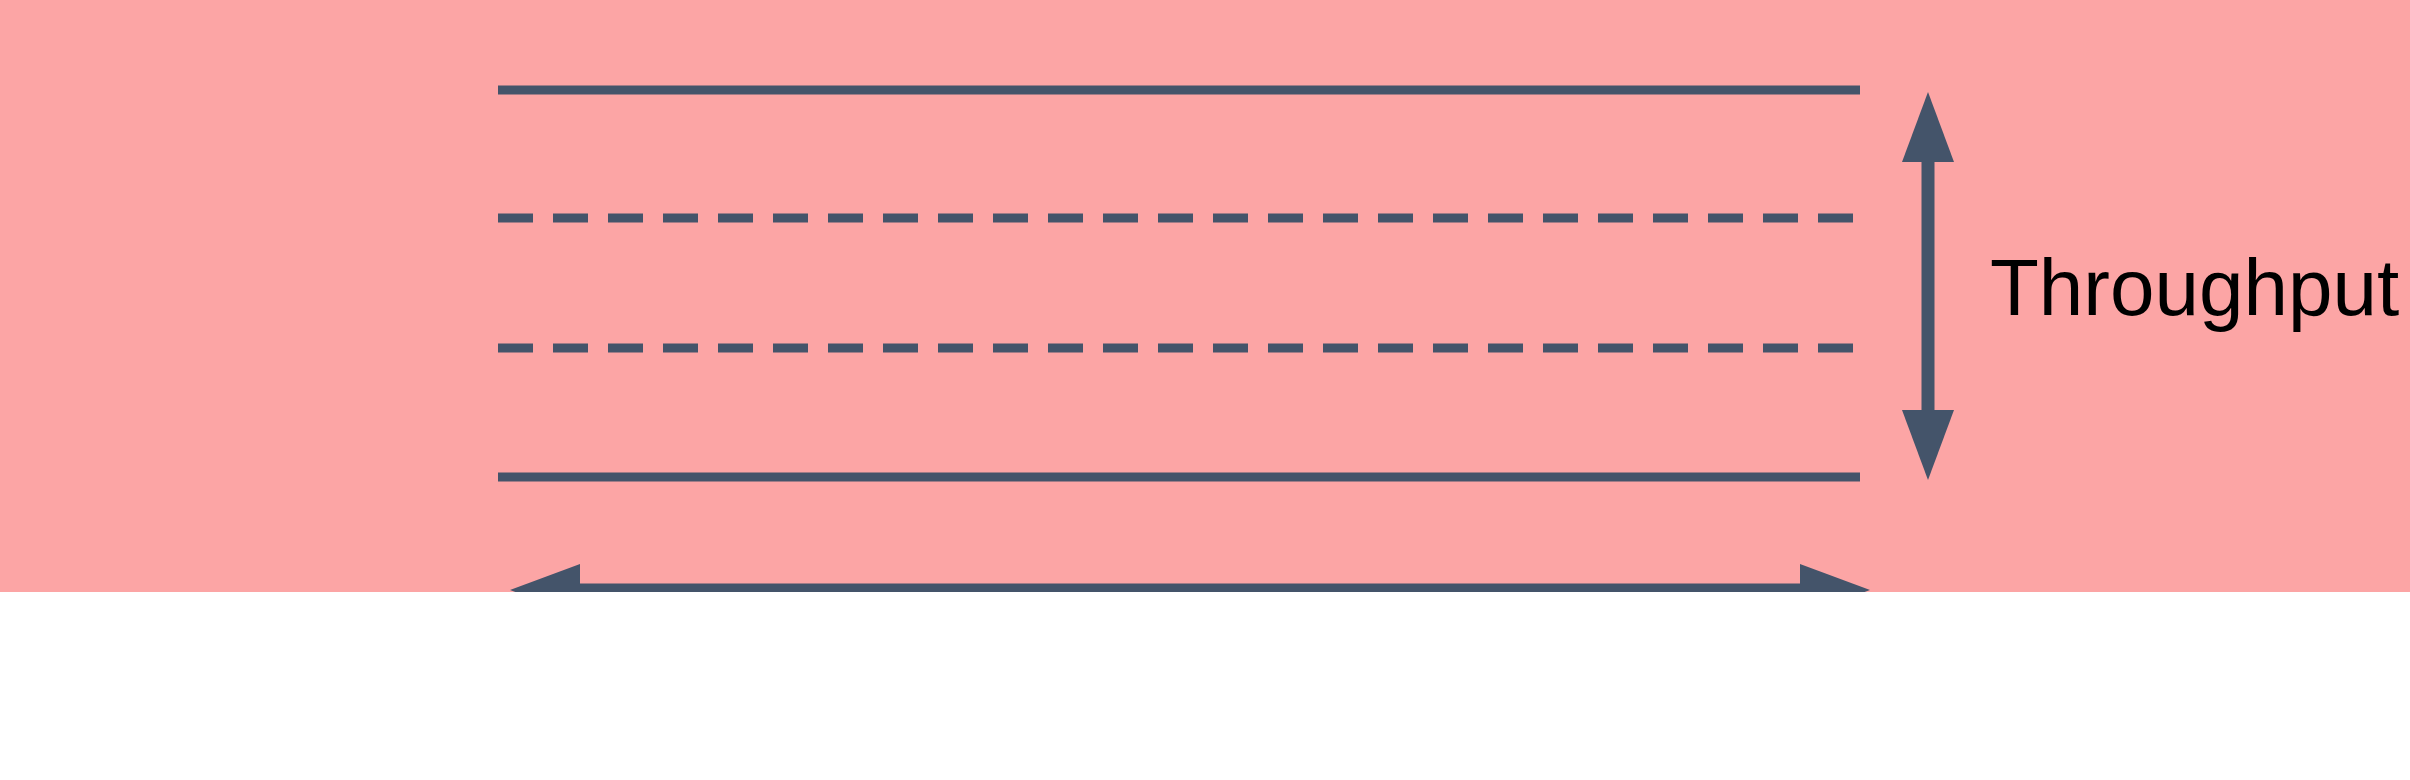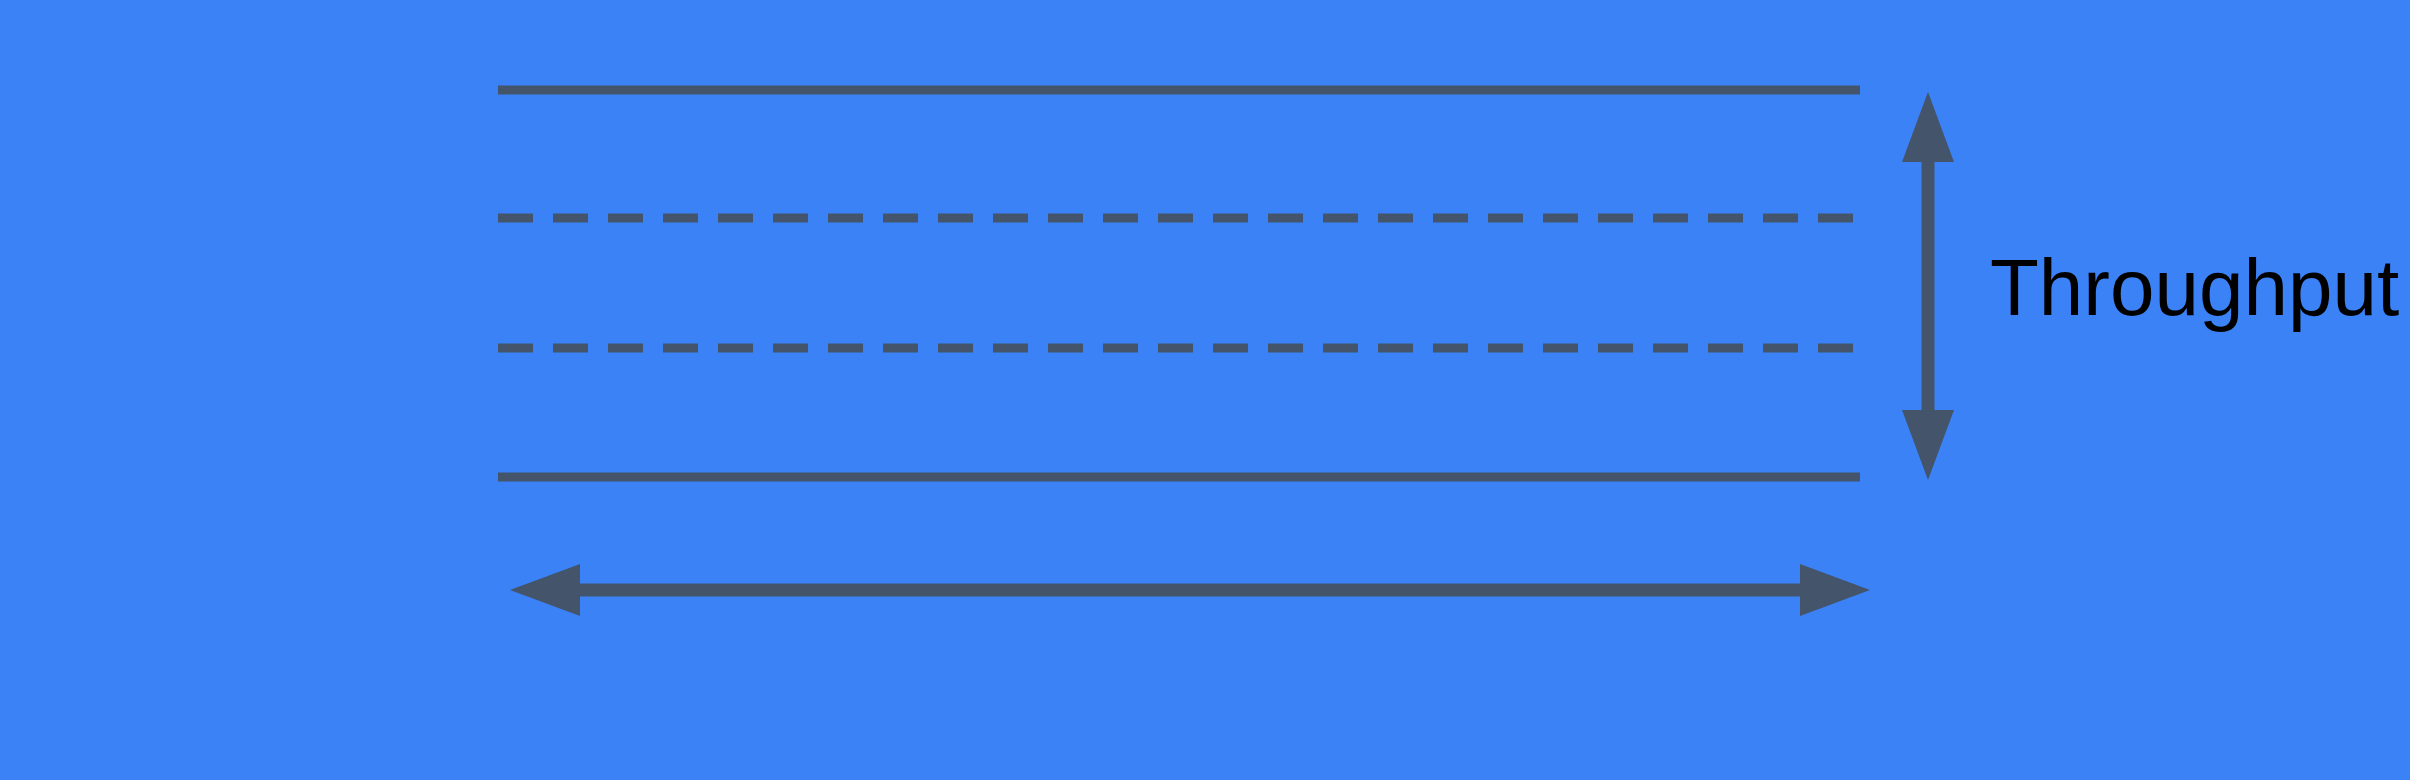--- a/index.html
+++ b/index.html
@@ -7,22 +7,22 @@
     margin: 0;
     padding: 0;
     background: #ffffff;
   }
   body {
     font-family: "Liberation Sans", sans-serif;
   }
   #canvas {
     position: relative;
     width: 2410px;
-    height: 780px;
-    background: #3b82f6;
+    height: 592px;
+    background: #fca5a5;
     overflow: hidden;
   }
   #diagram-svg {
     position: absolute;
     left: 0;
     top: 0;
     width: 2410px;
     height: 780px;
     display: block;
   }

